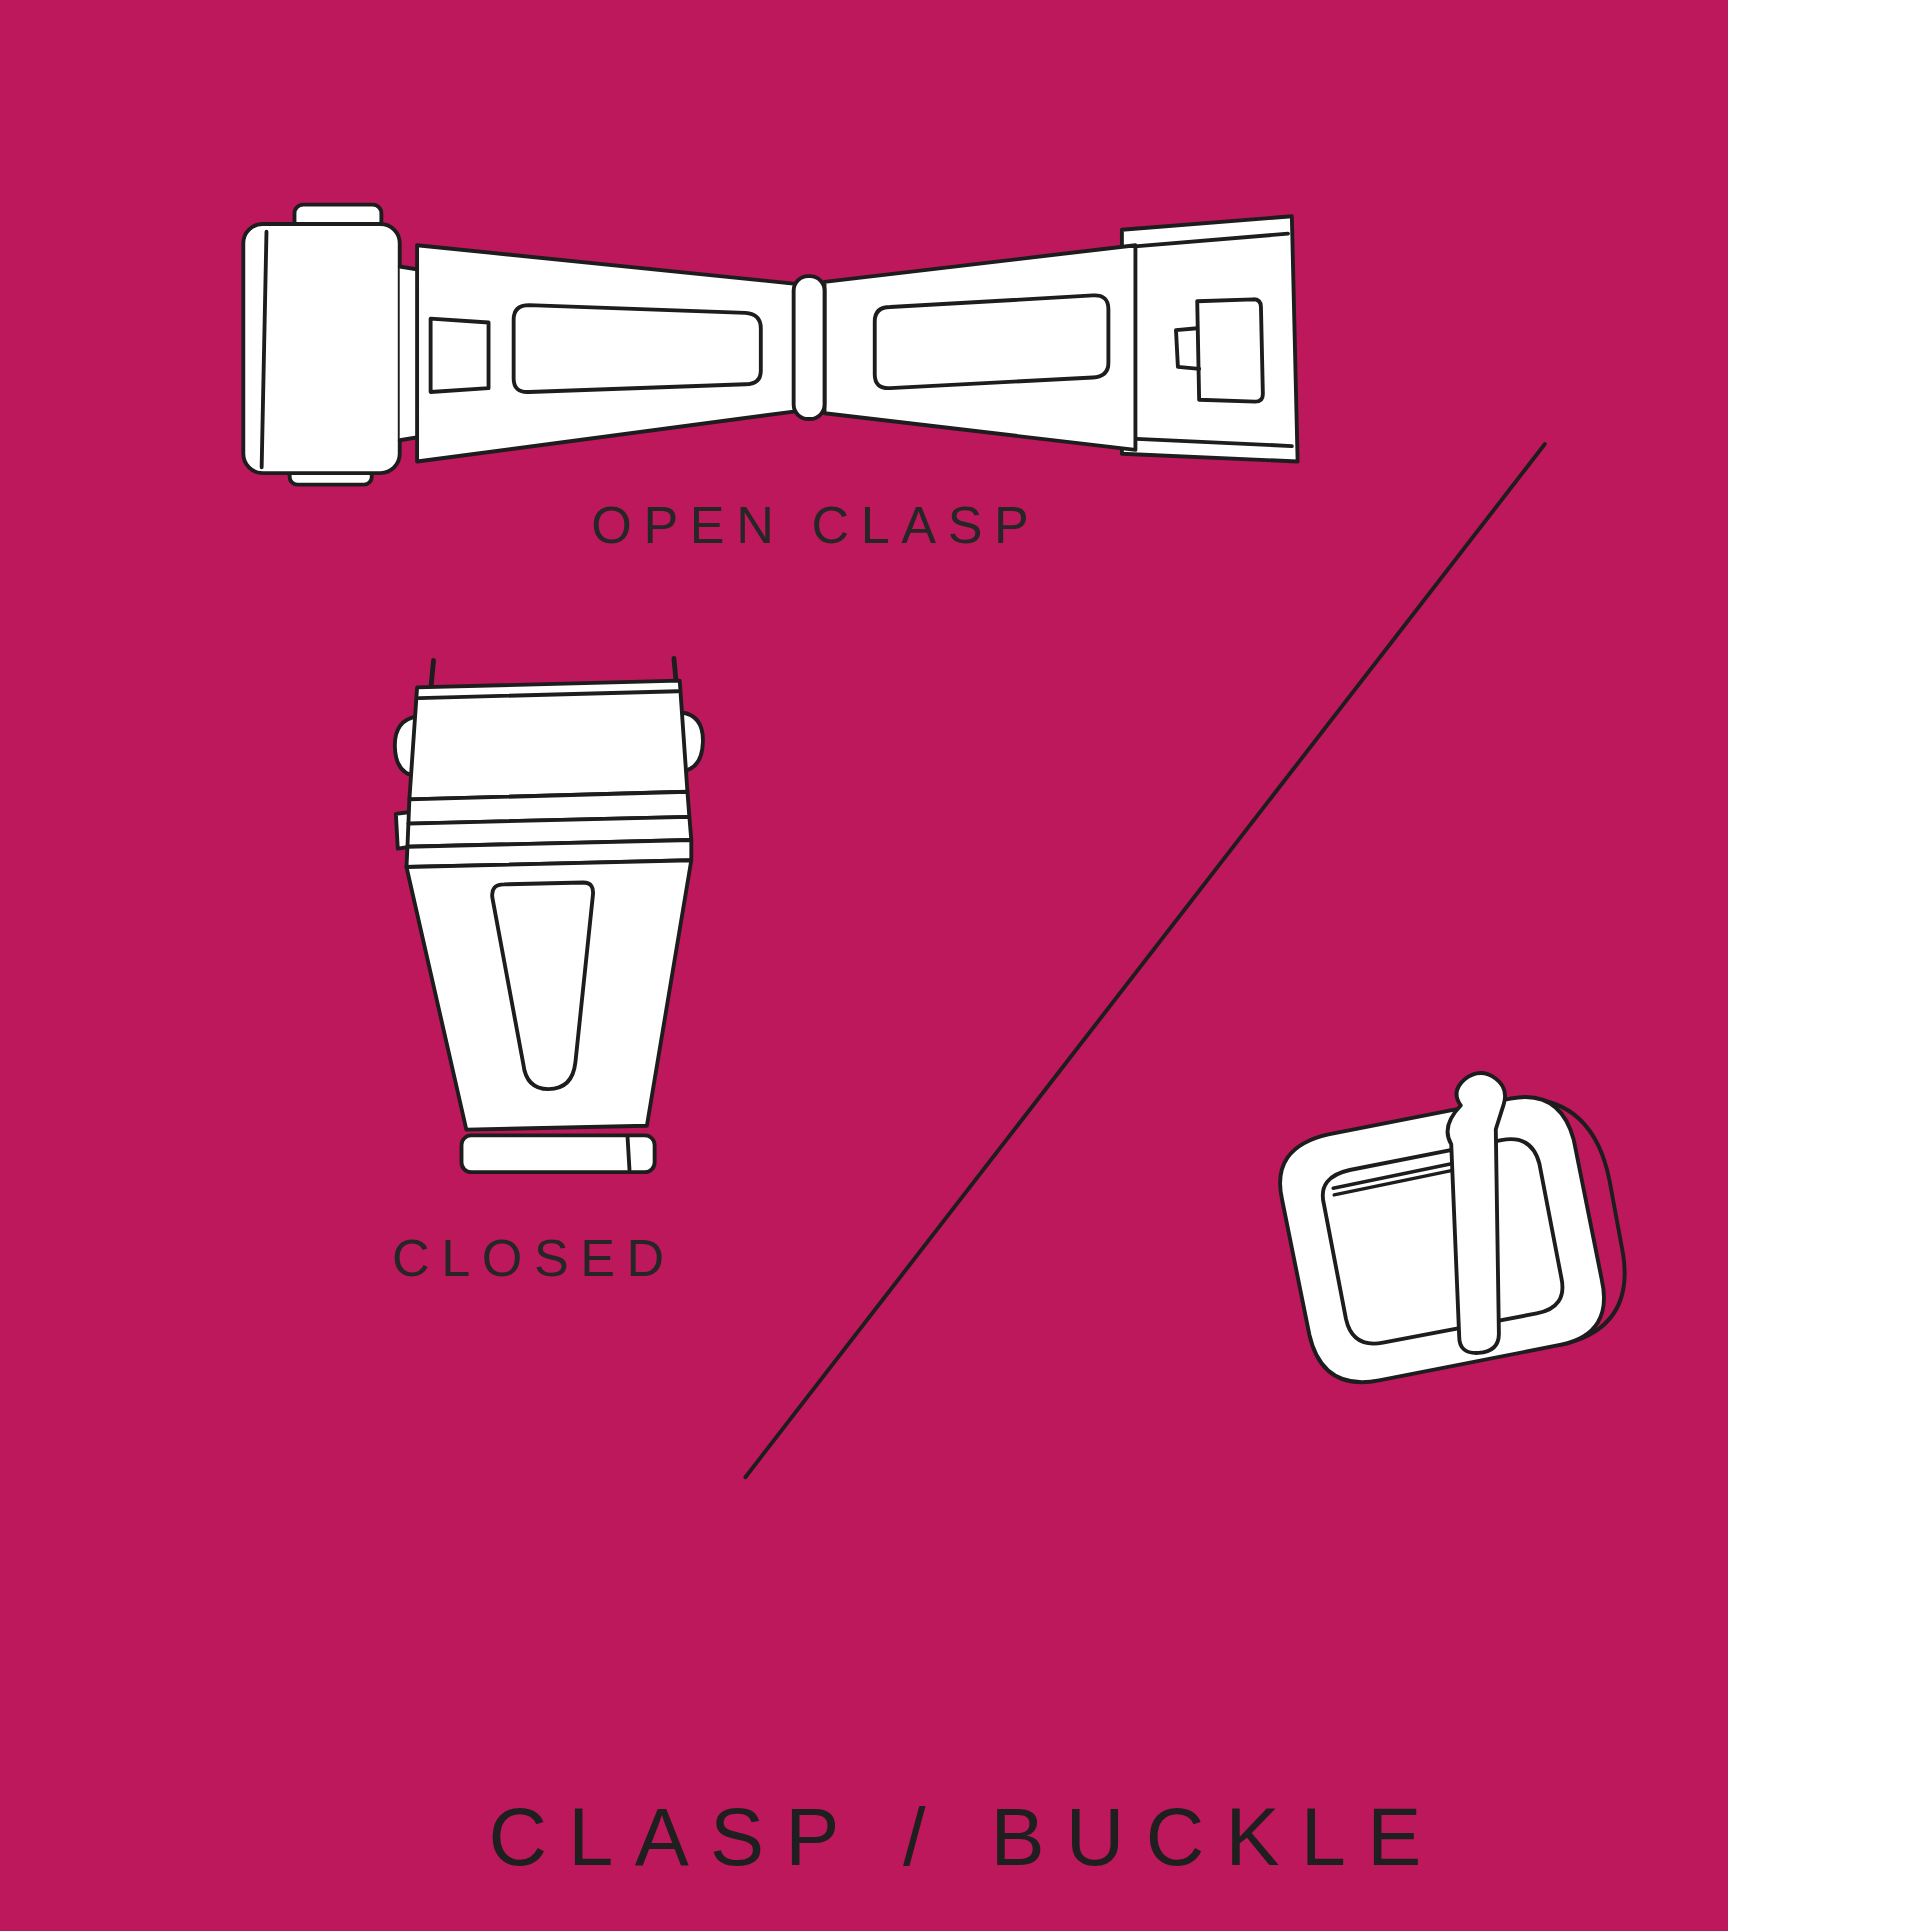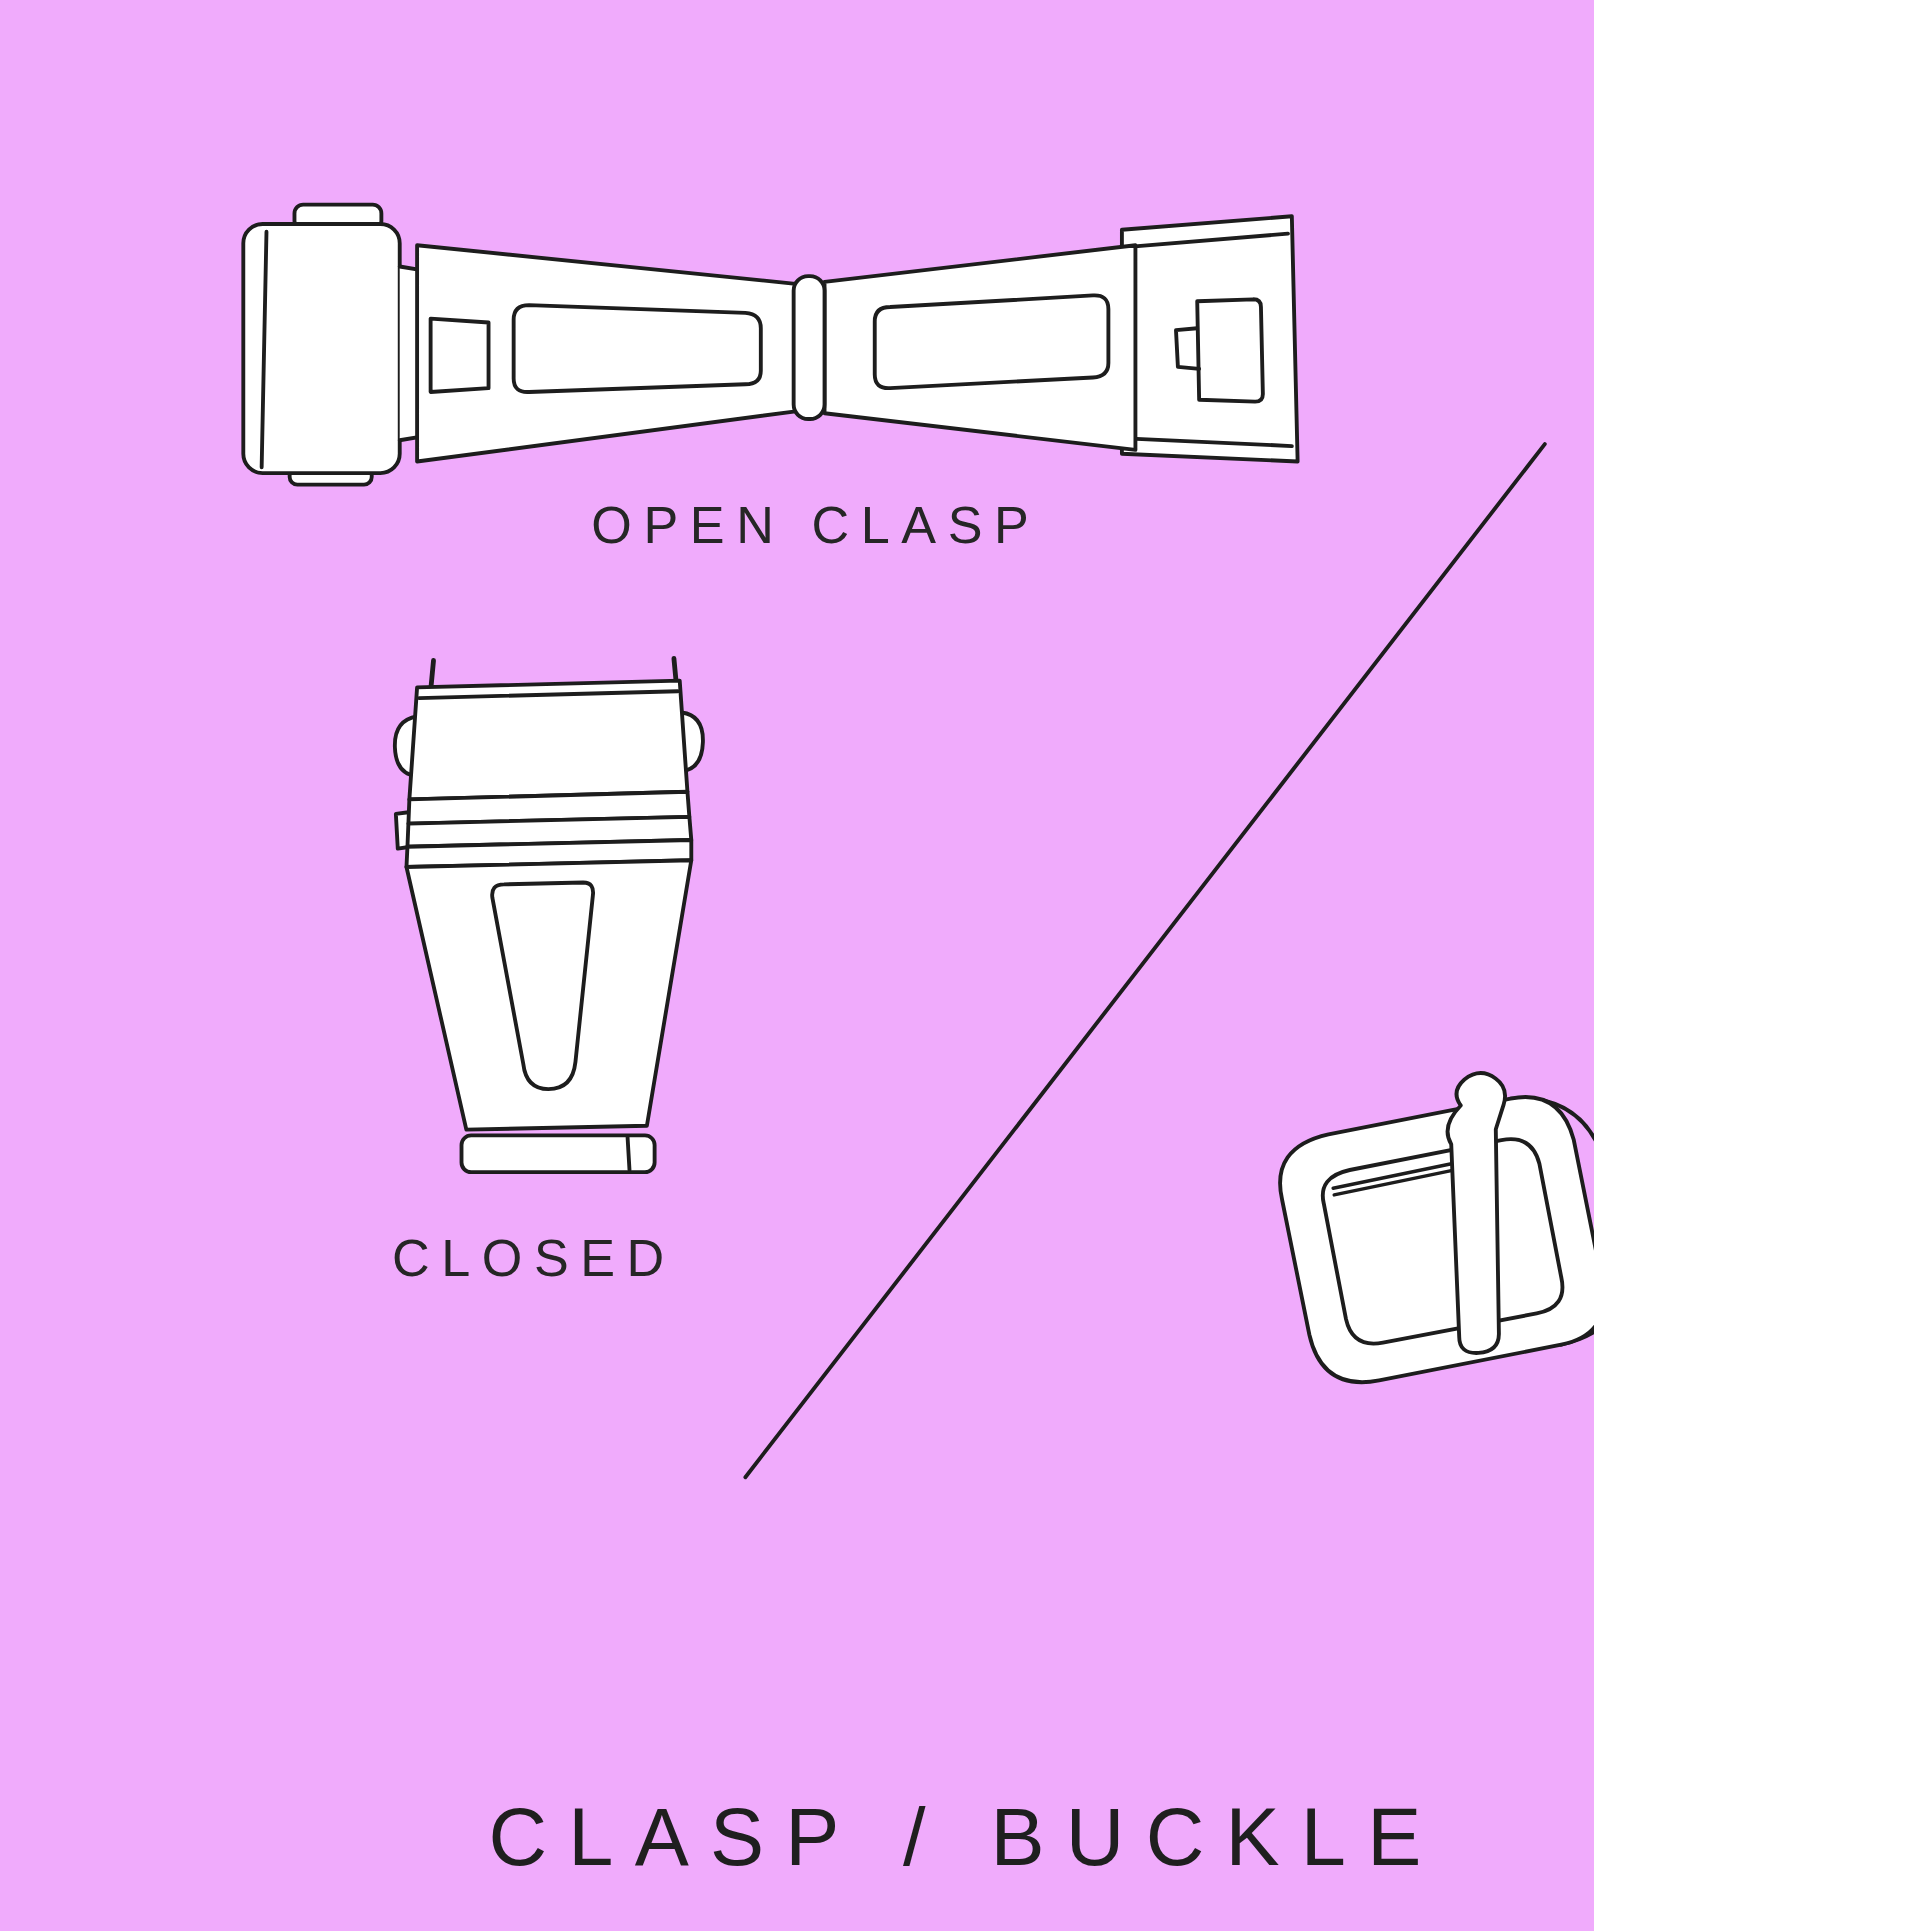--- a/index.html
+++ b/index.html
@@ -1,20 +1,20 @@
 <!DOCTYPE html>
 <html><head>
 <meta charset="utf-8">
 <style>
   html, body { margin: 0; padding: 0; background: #ffffff; }
   .canvas {
     position: relative;
-    width: 1594px;
+    width: 1728px;
     height: 1931px;
-    background: #f0abfc;
+    background: #be185d;
     overflow: hidden;
   }
   svg { display: block; }
   .stroke {
     stroke: #1d1d1d;
     stroke-width: 4;
     stroke-linejoin: round;
     stroke-linecap: round;
     fill: none;
   }

